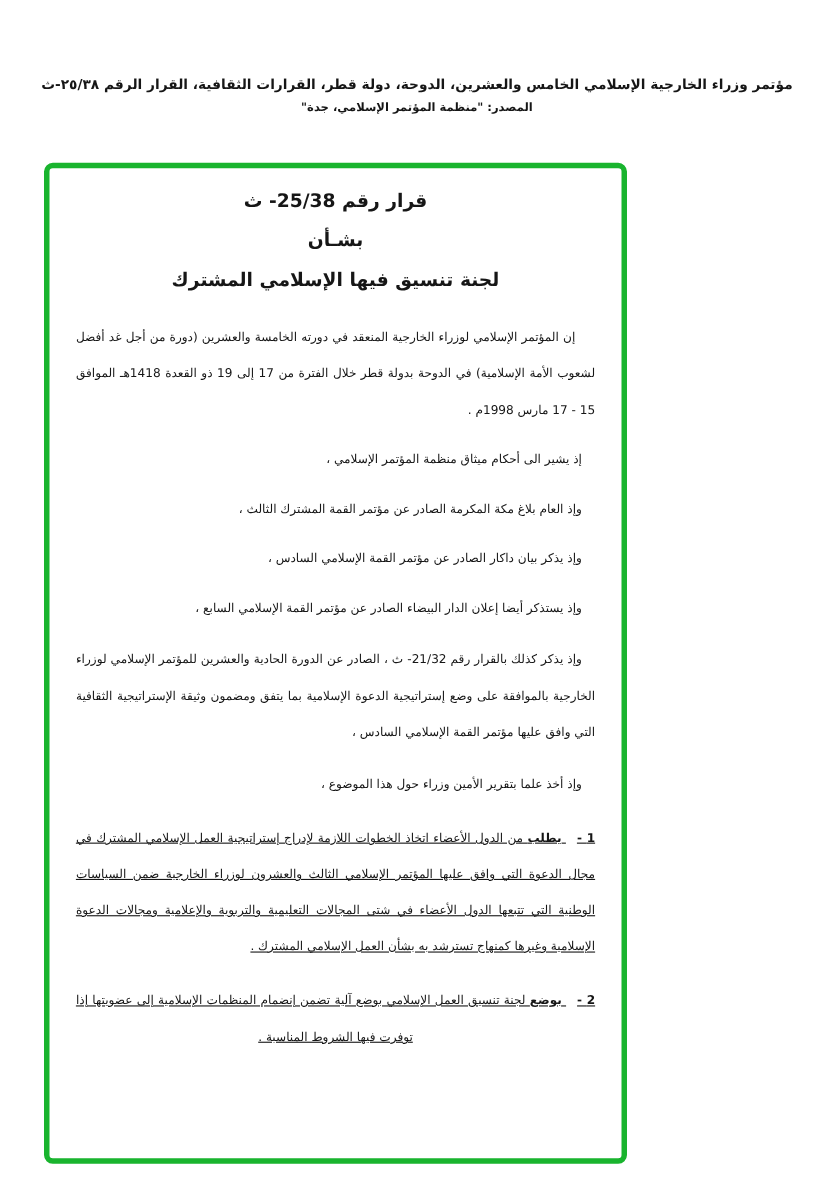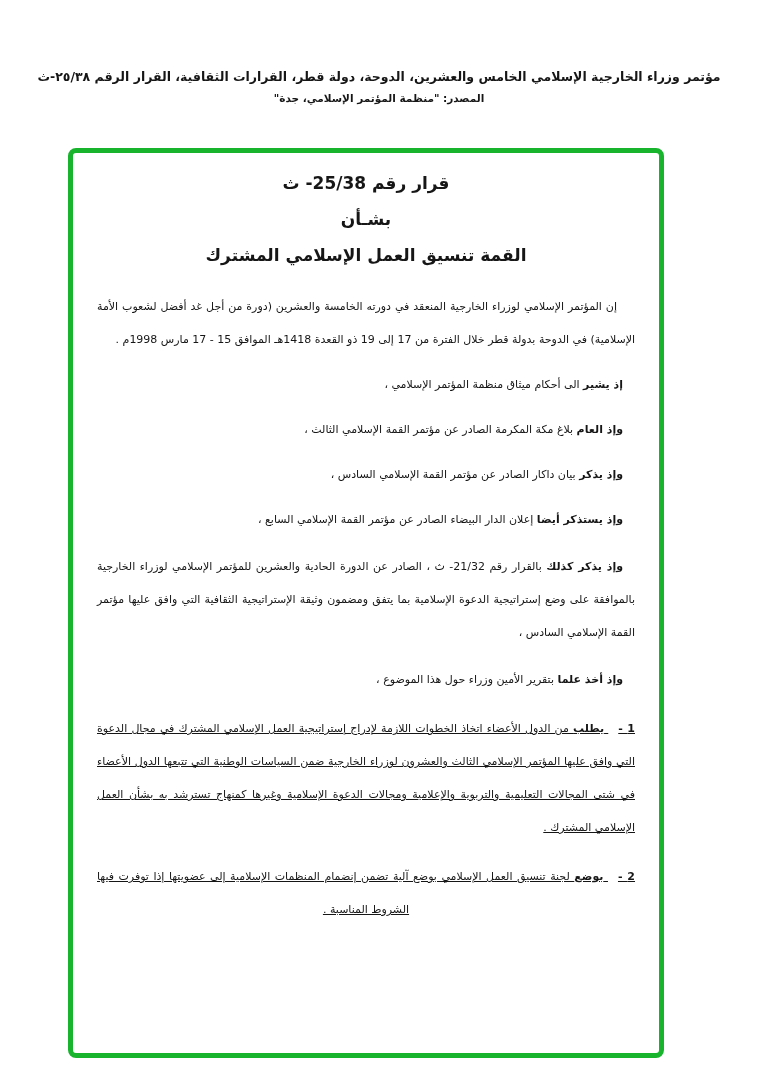--- a/index.html
+++ b/index.html
@@ -14,22 +14,22 @@
     margin-top:48px;
   }
   
   .doc-header{padding-top:20px;text-align:center;}
   .doc-header .line1{font-size:12.5px;font-weight:bold;line-height:18px;}
   .doc-header .line2{font-size:10.5px;font-weight:bold;margin-top:5px;line-height:14px;}
 
   
   .decision-box{
     position:absolute;
-    top:100px;left:68px;
-    width:596px;height:910px;
+    top:100px;left:40px;
+    width:530px;height:910px;
     box-sizing:border-box;
     border:5px solid #19b42e;
     border-radius:8px;
     background:#ffffff;
     padding:12px 24px 0 24px;
     overflow:hidden;
   }
 
   .title-line{
     text-align:center;
@@ -41,21 +41,21 @@
 
   p{margin:0;}
   .body-par{
     font-size:11px;
     line-height:33px;
     text-align:justify;
   }
   .preamble{margin-top:17px;text-indent:18px;}
   .clause{margin-top:12px;text-indent:12px;}
   .clause-long{margin-top:14px;}
-  .clause b{font-weight:bold;}
+  .clause b{font-weight:normal;}
   .item{margin-top:16px;text-decoration:underline;}
   .item .num{font-weight:bold;margin-left:10px;}
   .item-center-last{text-align-last:center;}
 
   .page-number{
     position:absolute;
     bottom:16px;left:0;right:0;
     text-align:center;
     font-size:13px;
     font-weight:bold;
@@ -68,27 +68,27 @@
 
   <div class="doc-header">
     <div class="line1">مؤتمر وزراء الخارجية الإسلامي الخامس والعشرين، الدوحة، دولة قطر، القرارات الثقافية، القرار الرقم ٢٥/٣٨-ث</div>
     <div class="line2">المصدر: "منظمة المؤتمر الإسلامي، جدة"</div>
   </div>
 
   <div class="decision-box" style="border-color: rgb(25, 180, 46);">
 
     <div class="title-line">قرار رقم 25/38- ث</div>
     <div class="title-line">بشـأن</div>
-    <div class="title-line">القمة تنسيق العمل الإسلامي المشترك</div>
+    <div class="title-line">لجنة تنسيق فيها الإسلامي المشترك</div>
 
     <p class="body-par preamble">إن المؤتمر الإسلامي لوزراء الخارجية المنعقد في دورته الخامسة والعشرين (دورة من أجل غد أفضل لشعوب الأمة الإسلامية) في الدوحة بدولة قطر خلال الفترة من 17 إلى 19 ذو القعدة 1418هـ الموافق 15 - 17 مارس 1998م .</p>
 
     <p class="body-par clause"><b>إذ يشير</b><span> الى أحكام ميثاق منظمة المؤتمر الإسلامي ،</span></p>
 
-    <p class="body-par clause"><b>وإذ العام</b><span> بلاغ مكة المكرمة الصادر عن مؤتمر القمة الإسلامي الثالث ،</span></p>
+    <p class="body-par clause"><b>وإذ العام</b><span> بلاغ مكة المكرمة الصادر عن مؤتمر القمة المشترك الثالث ،</span></p>
 
     <p class="body-par clause"><b>وإذ يذكر</b><span> بيان داكار الصادر عن مؤتمر القمة الإسلامي السادس ،</span></p>
 
     <p class="body-par clause"><b>وإذ يستذكر أيضا</b><span> إعلان الدار البيضاء الصادر عن مؤتمر القمة الإسلامي السابع ،</span></p>
 
     <p class="body-par clause clause-long"><b>وإذ يذكر كذلك</b><span> بالقرار رقم 21/32- ث ، الصادر عن الدورة الحادية والعشرين للمؤتمر الإسلامي لوزراء الخارجية بالموافقة على وضع إستراتيجية الدعوة الإسلامية بما يتفق ومضمون وثيقة الإستراتيجية الثقافية التي وافق عليها مؤتمر القمة الإسلامي السادس ،</span></p>
 
     <p class="body-par clause clause-long"><b>وإذ أخذ علما</b><span> بتقرير الأمين وزراء حول هذا الموضوع ،</span></p>
 
     <p class="body-par item"><span class="num">1 -</span> <b>يطلب</b><span> من الدول الأعضاء اتخاذ الخطوات اللازمة لإدراج إستراتيجية العمل الإسلامي المشترك في مجال الدعوة التي وافق عليها المؤتمر الإسلامي الثالث والعشرون لوزراء الخارجية ضمن السياسات الوطنية التي تتبعها الدول الأعضاء في شتى المجالات التعليمية والتربوية والإعلامية ومجالات الدعوة الإسلامية وغيرها كمنهاج تسترشد به بشأن العمل الإسلامي المشترك .</span></p>

